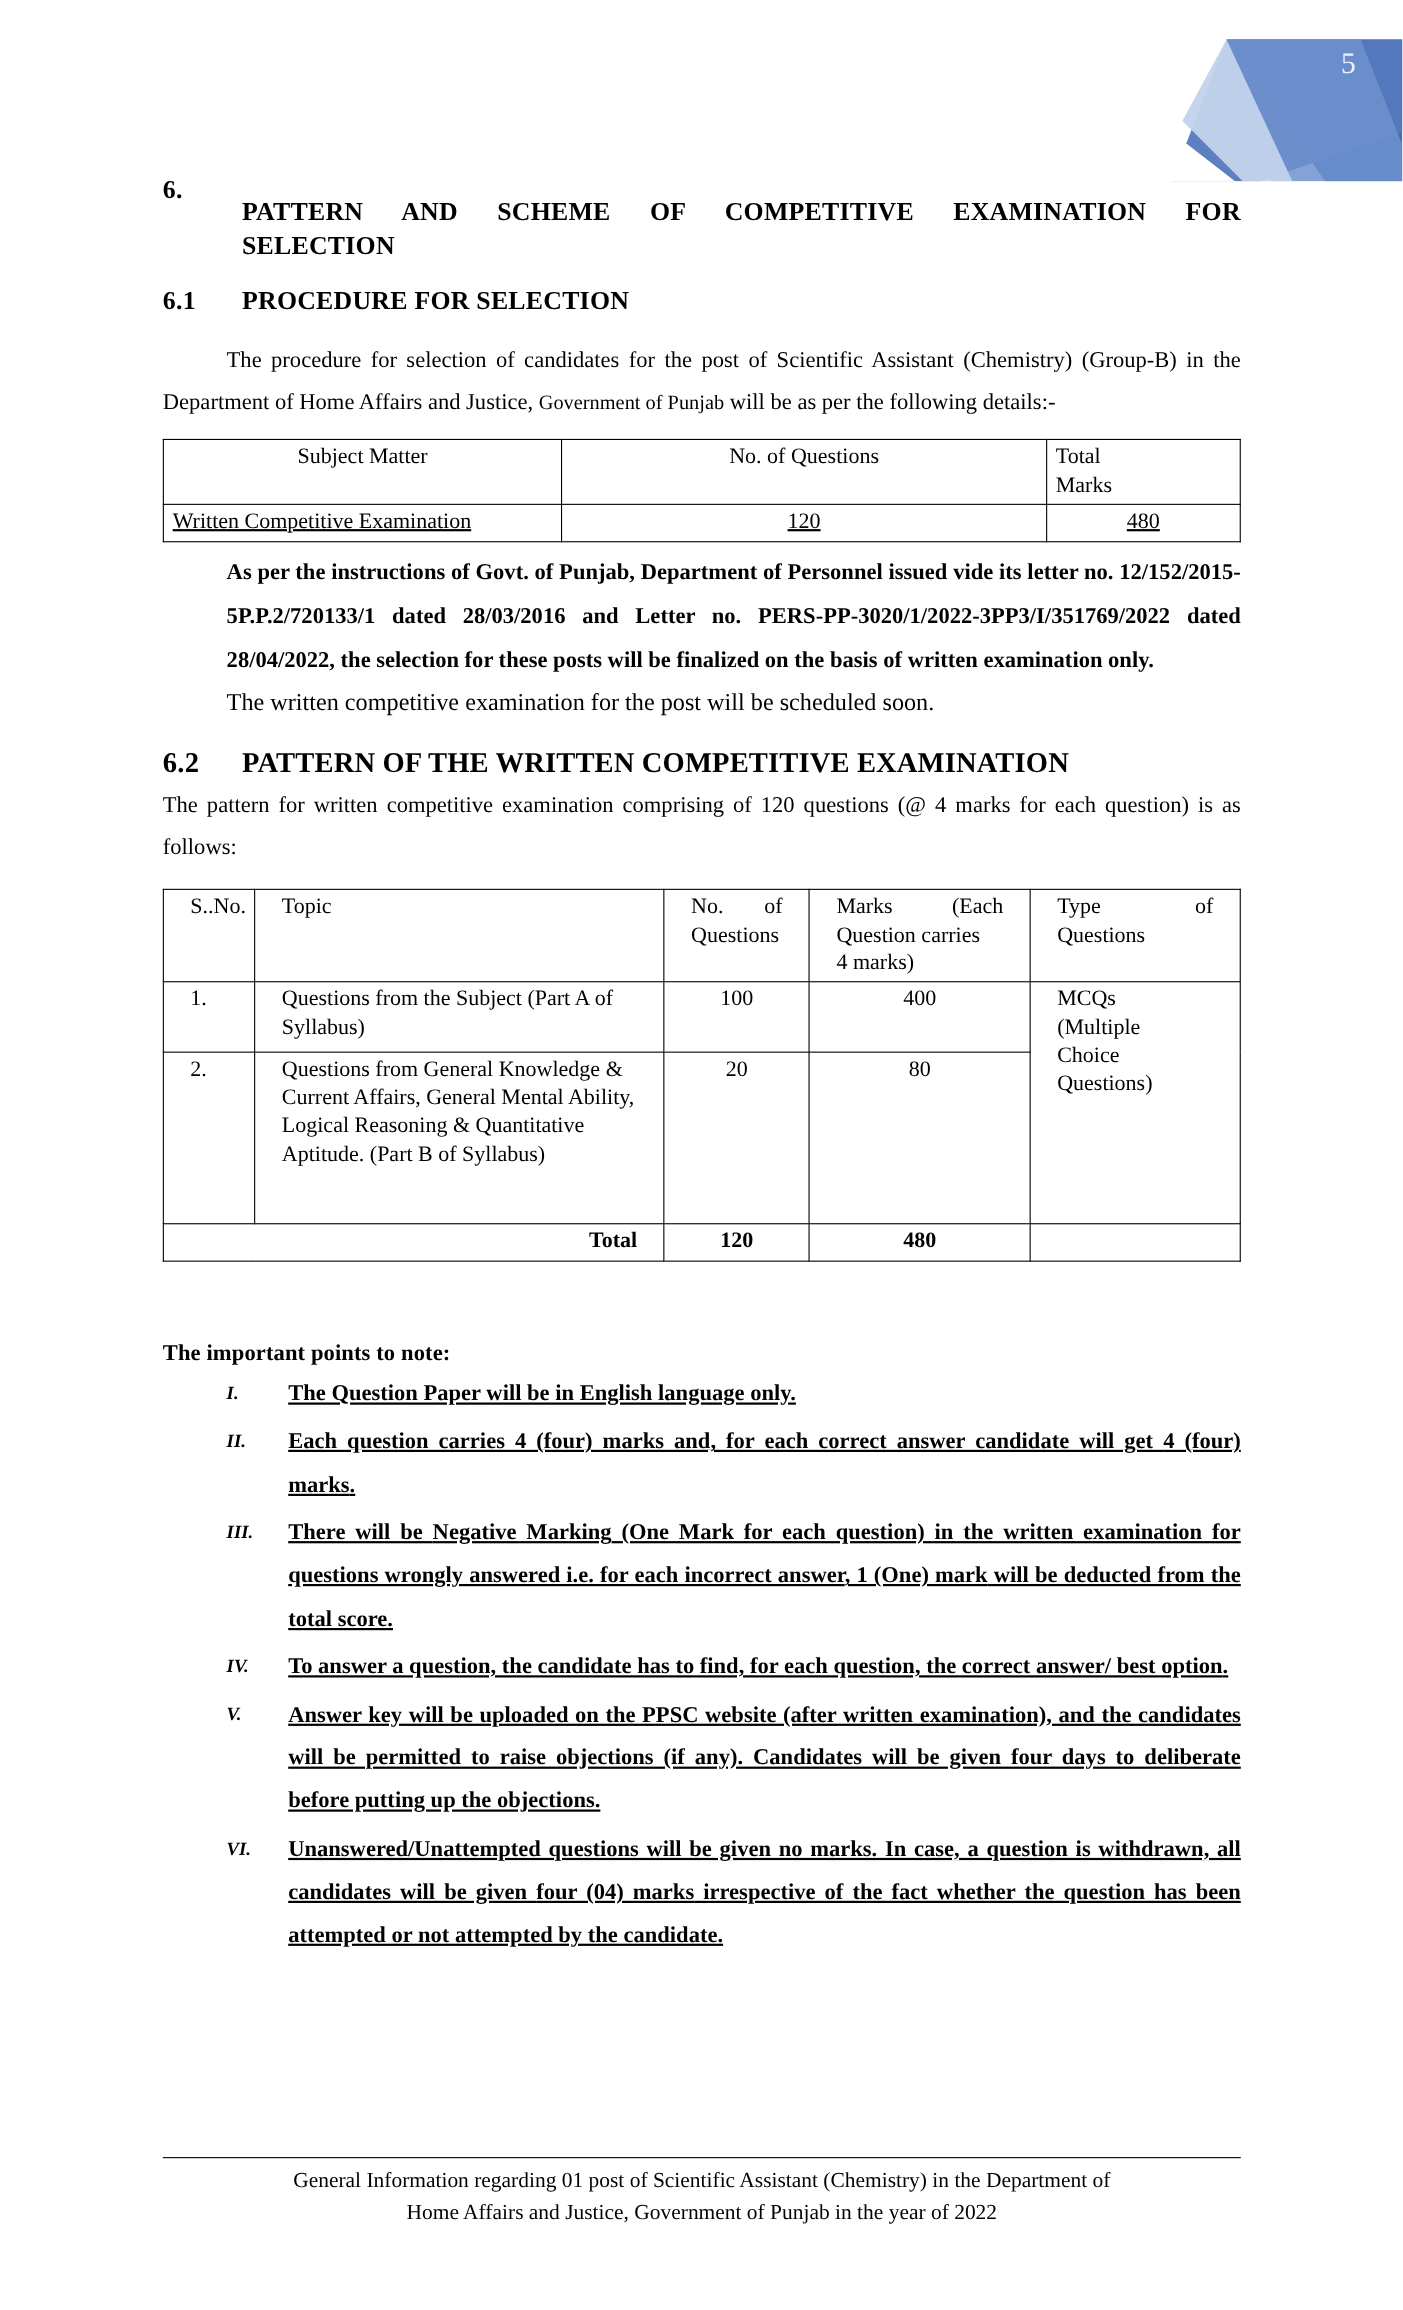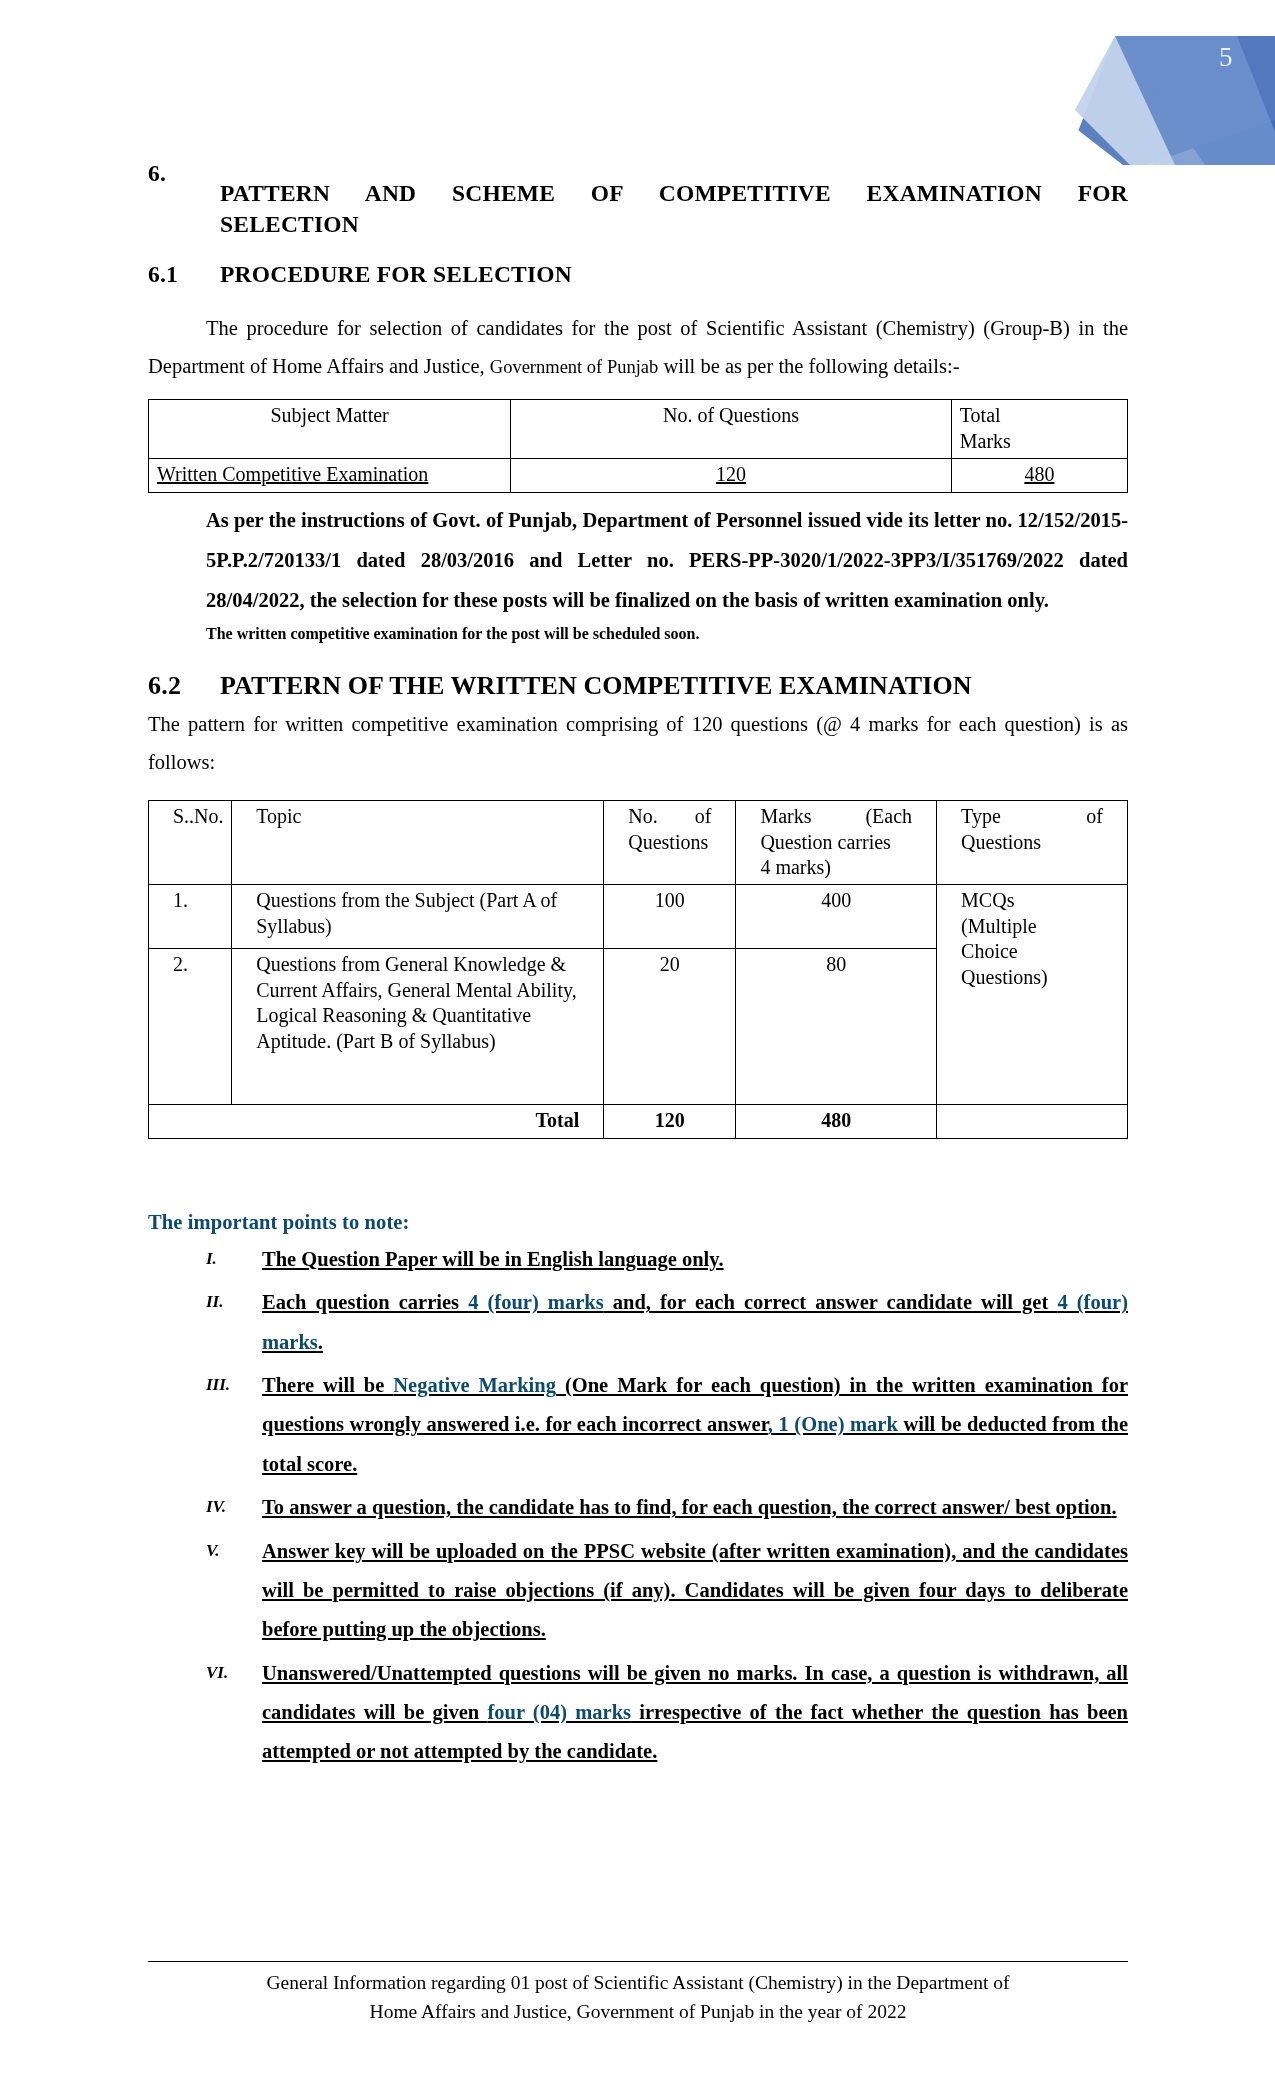--- a/index.html
+++ b/index.html
@@ -90,24 +90,23 @@
   p.bold-block {
     font-size: 20.5px;
     font-weight: bold;
     line-height: 1.95;
     margin: 8px 0 0 0;
     padding-left: 58px;
     text-align: justify;
     text-align-last: left;
   }
   p.note-line {
-    font-size: 16px;
+    font-size: 22px;
     margin: 4px 0 16px 0;
     padding-left: 58px;
-    font-weight: bold;
   }
 
   
   table.doc-table {
     border-collapse: collapse;
     width: 100%;
     font-size: 20px;
     font-family: "Liberation Serif", "DejaVu Serif", serif;
     table-layout: fixed;
   }
@@ -163,21 +162,21 @@
     font-size: 17px;
     padding-top: 3px;
     text-align: left;
   }
   .pt-body {
     flex: 1;
     text-align: justify;
     text-align-last: left;
     text-decoration: underline;
   }
-  .red { color: #0c4a6e; }
+  .red { color: #000000; }
 
   
   #footer {
     position: absolute;
     left: 0;
     right: 0;
     bottom: 74px;
     text-align: center;
   }
   #footer .rule {

